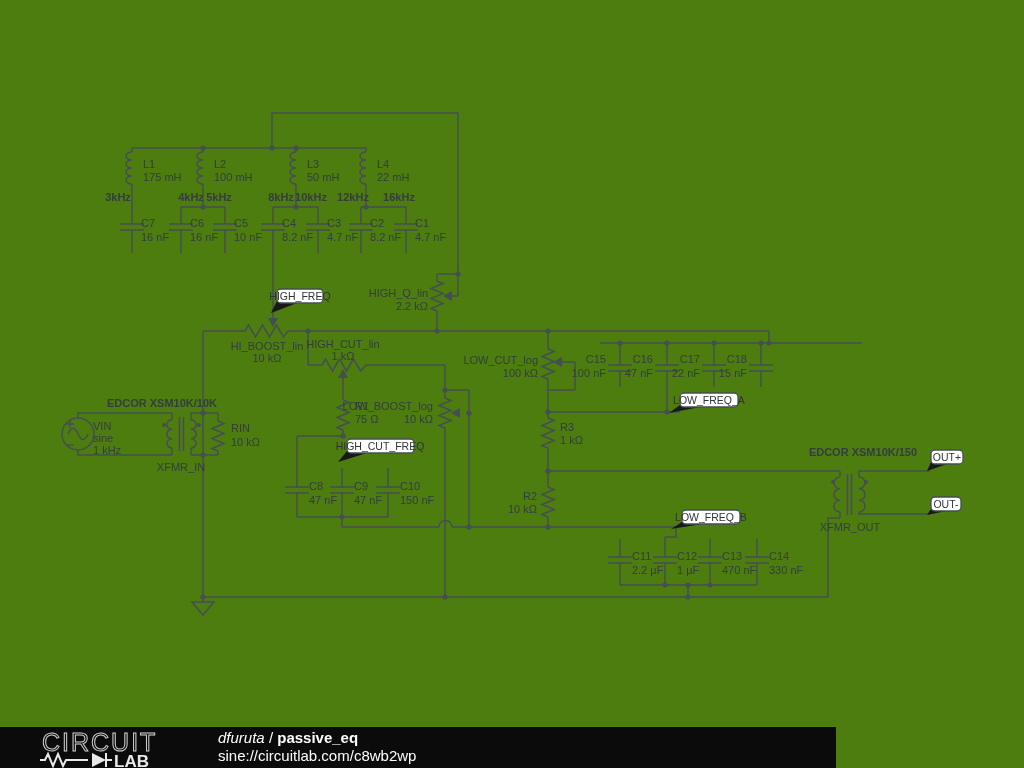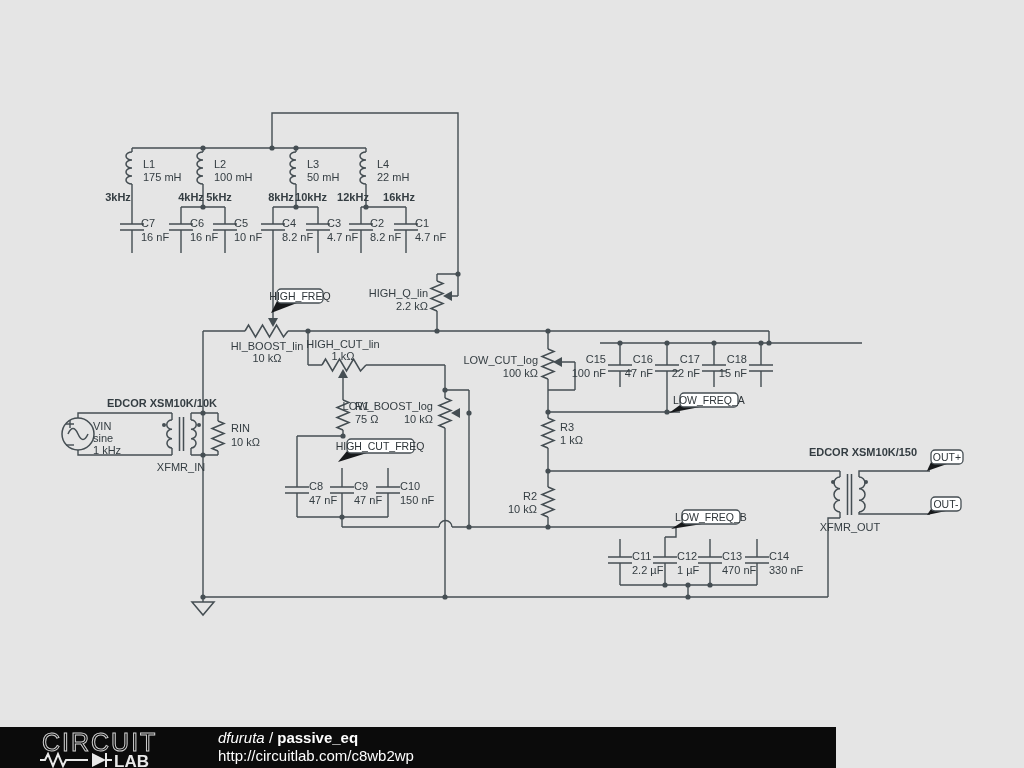--- a/index.html
+++ b/index.html
@@ -1,16 +1,16 @@
 <!DOCTYPE html>
 <html><head>
 <meta charset="utf-8">
 <style>
   html,body{margin:0;padding:0;background:#fff;}
-  #stage{position:relative;width:1024px;height:768px;background:#e5e5e5;overflow:hidden;
+  #stage{position:relative;width:1024px;height:768px;background:#4d7c0f;overflow:hidden;
          font-family:"Liberation Sans",sans-serif;}
   svg text{font-family:"Liberation Sans",sans-serif;fill:#343d42;font-size:11px;}
   .tb{font-weight:bold;}
   .tm{text-anchor:middle;}
   .te{text-anchor:end;}
   .flagt{font-size:10.5px;text-anchor:middle;fill:#2e3539;}
   .wire{stroke:#454e53;stroke-width:1.4;fill:none;}
   .comp{stroke:#454e53;stroke-width:1.5;fill:none;}
   .dot{fill:#454e53;}
   .arrow{fill:#454e53;}
@@ -269,17 +269,17 @@
 <div id="footer">
   <svg width="200" height="41">
     <text x="42" y="24" style="font-size:25px;letter-spacing:2px;fill:none;stroke:#cfcfcf;stroke-width:1;">CIRCUIT</text>
     <path d="M40,33 h5 l3,-6 l5,12 l5,-12 l5,12 l3,-6 h22" style="stroke:#e9e9e9;stroke-width:2;fill:none;"></path>
     <polygon points="92,26 92,40 106,33" fill="#e9e9e9"></polygon>
     <path d="M106,26 V40 M106,33 h6" style="stroke:#e9e9e9;stroke-width:2;fill:none;"></path>
     <text x="114" y="40" style="font-size:17px;font-weight:bold;fill:#e9e9e9;">LAB</text>
   </svg>
   <div class="meta">
     <div><span class="it">dfuruta</span> <span>/</span> <span class="bd">passive_eq</span></div>
-    <div>http://circuitlab.com/c8wb2wp</div>
+    <div>sine://circuitlab.com/c8wb2wp</div>
   </div>
 </div>
 
 </div>
 
 </body></html>

